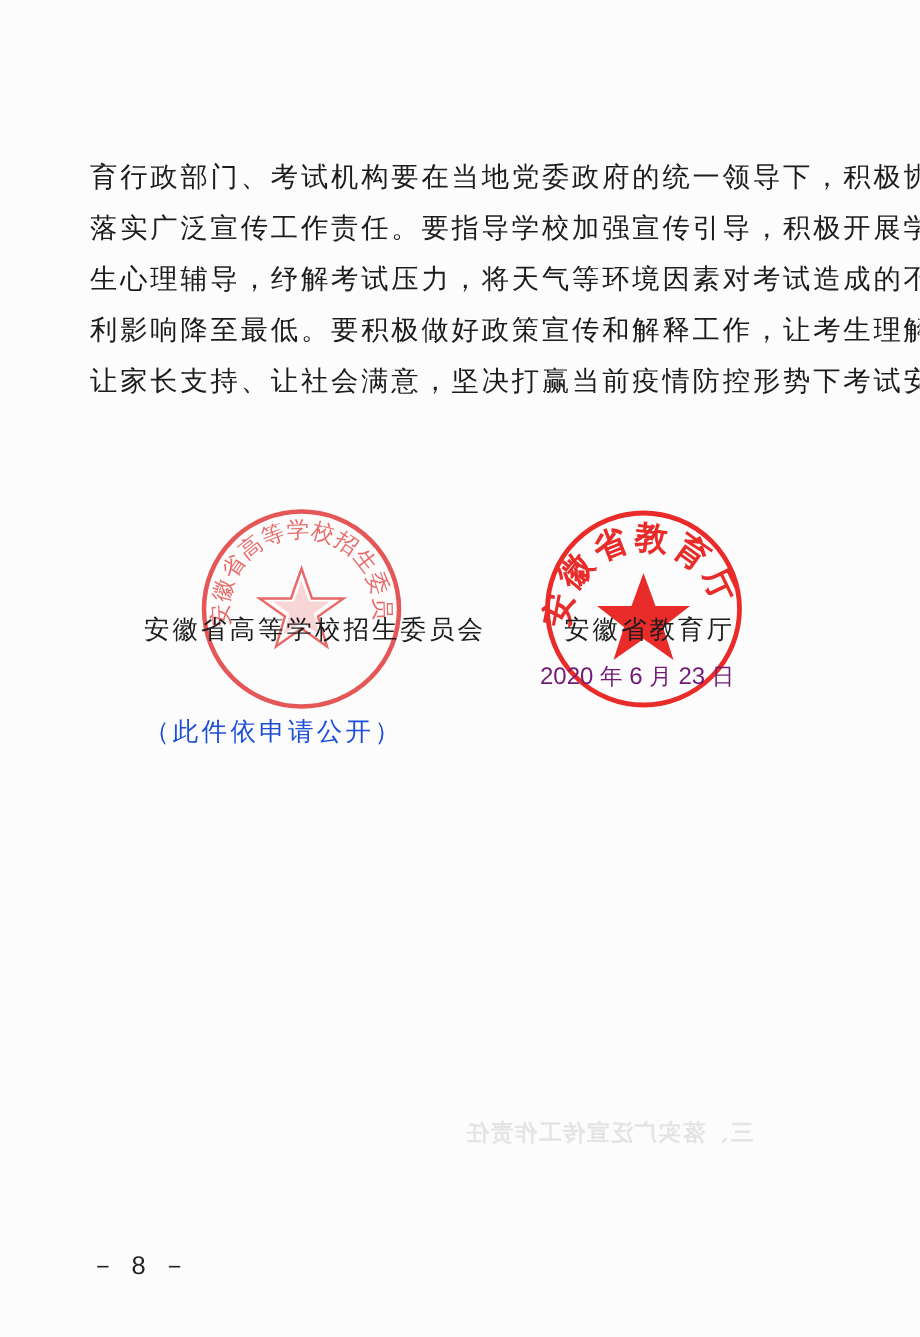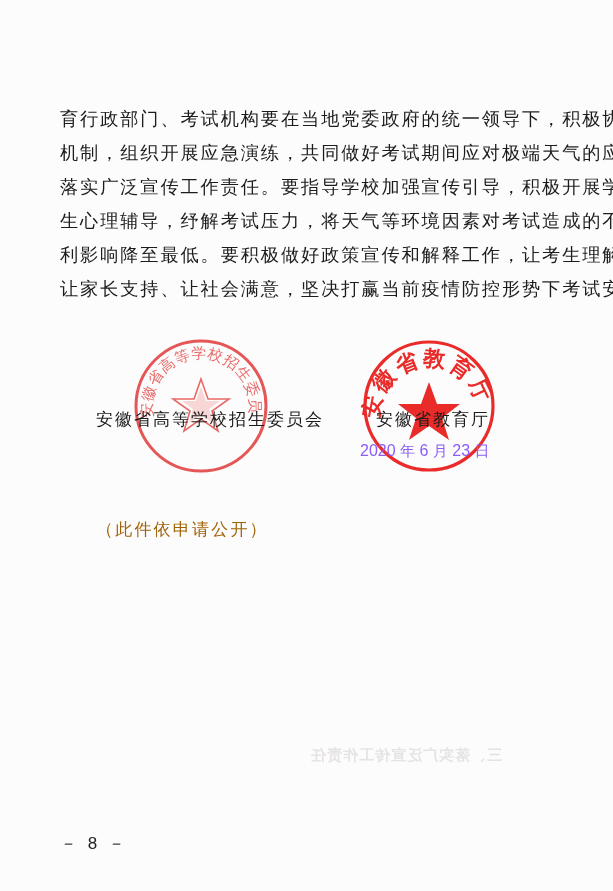--- a/index.html
+++ b/index.html
@@ -6,40 +6,39 @@
     html, body { width: 613px; height: 891px; background: #fdfdfd; overflow: hidden; }
     body { position: relative; font-family: "DejaVu Serif", "Liberation Serif", serif; color: #1e1e1e; }
     .page { position: absolute; left: 0; top: 0; width: 613px; height: 891px; background: #fcfcfc; }
     .para { position: absolute; left: 60px; top: 102px; width: 492px; }
     .line {
       height: 34px; line-height: 34px; font-size: 18.2px; letter-spacing: 1.9px;
       white-space: nowrap; color: #1c1c1c;
     }
     .sig-left { position: absolute; left: 96px; top: 408px; font-size: 17px; letter-spacing: 2px; color: #1c1c1c; white-space: nowrap; z-index: 3; }
     .sig-right { position: absolute; left: 376px; top: 408px; font-size: 17px; letter-spacing: 2px; color: #1c1c1c; white-space: nowrap; z-index: 3; }
-    .date { position: absolute; left: 360px; top: 442px; font-size: 16px; color: #8b5cf6; white-space: nowrap; z-index: 3; font-family: "Liberation Sans", sans-serif; }
+    .date { position: absolute; left: 360px; top: 442px; font-size: 16px; color: #701a75; white-space: nowrap; z-index: 3; font-family: "Liberation Sans", sans-serif; }
     .date .cn { font-family: "DejaVu Serif", serif; font-size: 15px; }
-    .note { position: absolute; left: 96px; top: 476px; font-size: 17px; letter-spacing: 2.2px; color: #a16207; white-space: nowrap; margin-top: 42px; }
+    .note { position: absolute; left: 96px; top: 476px; font-size: 17px; letter-spacing: 2.2px; color: #1d4ed8; white-space: nowrap; }
     .stamp { position: absolute; z-index: 2; }
     .stamp-left { left: 132px; top: 337px; width: 138px; height: 138px; opacity: 0.85; }
     .stamp-right { left: 361px; top: 338px; width: 136px; height: 136px; opacity: 0.95; }
     .ghost {
       position: absolute; left: 310px; top: 746px; font-size: 15px; color: #e6e3e3; letter-spacing: 1px;
       transform: scaleX(-1); white-space: nowrap; font-weight: bold;
     }
     .pagenum { position: absolute; left: 60px; top: 832px; font-size: 17px; font-family: "Liberation Sans", sans-serif; color: #222; letter-spacing: 3px; }
   </style>
 </head>
 <body>
 
 <div class="page">
 
   <div class="para">
     <div class="line">育行政部门、考试机构要在当地党委政府的统一领导下，积极协</div>
-    <div class="line">机制，组织开展应急演练，共同做好考试期间应对极端天气的应</div>
     <div class="line">落实广泛宣传工作责任。要指导学校加强宣传引导，积极开展学</div>
     <div class="line">生心理辅导，纾解考试压力，将天气等环境因素对考试造成的不</div>
     <div class="line">利影响降至最低。要积极做好政策宣传和解释工作，让考生理解、</div>
     <div class="line">让家长支持、让社会满意，坚决打赢当前疫情防控形势下考试安</div>
   </div>
 
   <div class="stamp stamp-left">
     <svg width="138" height="138" viewBox="0 0 138 138">
       <circle cx="69" cy="69" r="65" fill="none" stroke="#e23b3b" stroke-width="3"></circle>
       <defs>

